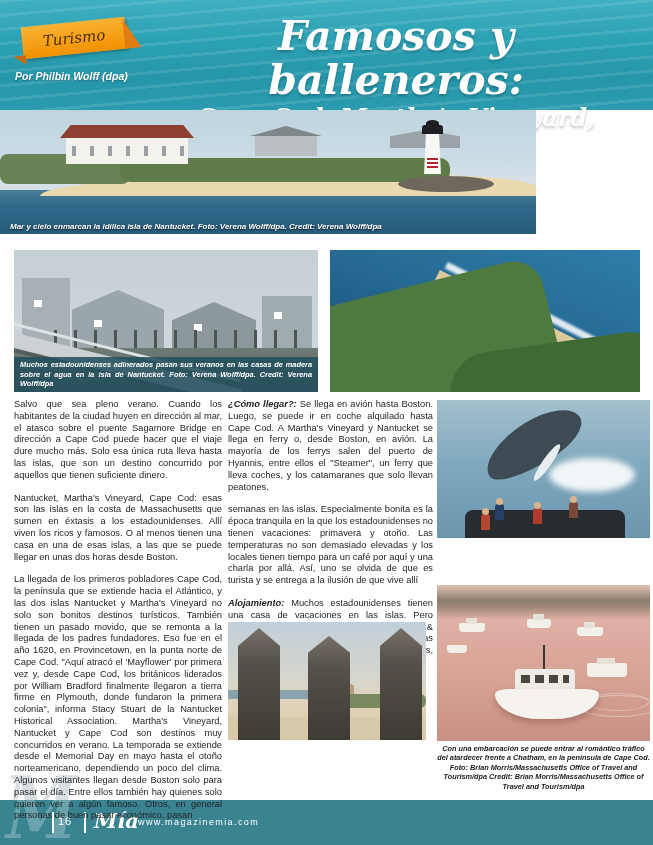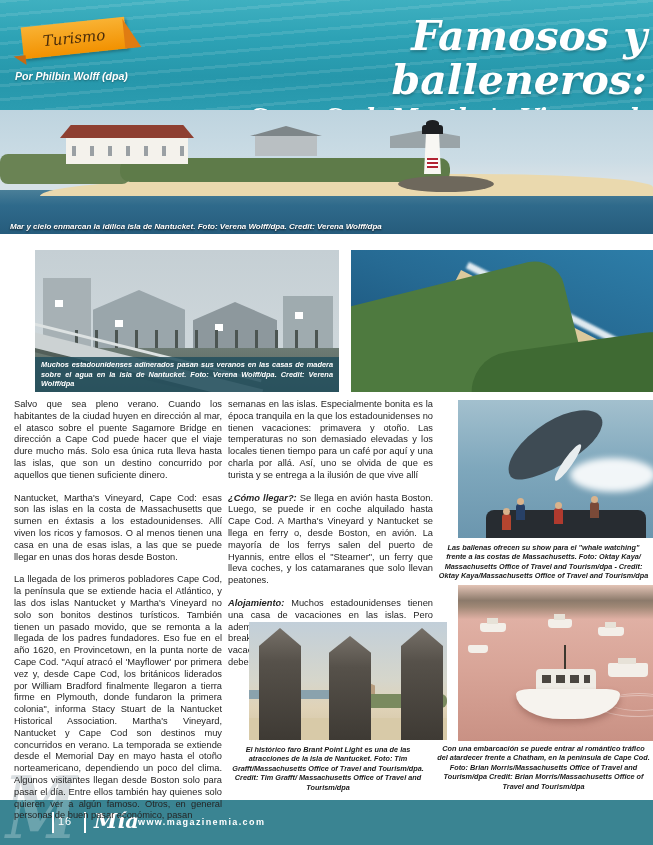--- a/index.html
+++ b/index.html
@@ -15,28 +15,28 @@
     background:linear-gradient(180deg,#f9b233 0%,#f29100 100%);
     transform:rotate(-6deg);display:flex;align-items:center;justify-content:center;
     box-shadow:2px 2px 3px rgba(0,0,0,0.25);}
   .ribbon:before{content:"";position:absolute;right:-14px;top:2px;width:0;height:0;
     border-style:solid;border-width:30px 0 0 16px;border-color:transparent transparent transparent #e07c12;}
   .ribbon:after{content:"";position:absolute;left:-10px;bottom:-6px;width:0;height:0;
     border-style:solid;border-width:0 12px 10px 0;border-color:transparent #c96a10 transparent transparent;}
   .ribbon-label{font-family:"DejaVu Serif",serif;font-style:italic;font-size:15px;color:#4a2c0a;}
   .byline{position:absolute;left:15px;top:70px;color:#ffffff;font-weight:bold;font-style:italic;
     font-size:10.5px;text-shadow:0 1px 2px rgba(0,0,0,0.35);}
-  .title-wrap{position:absolute;left:145px;right:6px;top:14px;text-align:right;color:#ffffff;}
+  .title-wrap{position:absolute;left:145px;right:6px;top:14px;text-align:center;color:#ffffff;}
   .title{font-family:"DejaVu Serif",serif;font-style:italic;font-weight:bold;font-size:41px;
     line-height:44px;text-shadow:0 2px 3px rgba(0,0,0,0.25);}
   .subtitle{font-family:"DejaVu Serif",serif;font-style:italic;font-weight:bold;font-size:24px;
     line-height:28px;margin-top:2px;text-shadow:0 2px 3px rgba(0,0,0,0.25);}
 
   
-  .hero{position:absolute;left:0;top:110px;width:653px;height:124px;overflow:hidden;
+  .hero{position:absolute;left:0;top:110px;width:536px;height:124px;overflow:hidden;
     background:linear-gradient(180deg,#bed4df 0%,#cbdce5 40%,#d6e1e7 55%);}
   .hero-sea{position:absolute;left:0;right:0;bottom:0;height:44px;
     background:linear-gradient(180deg,#4a7f98 0%,#2f6a8b 35%,#265c7c 100%);}
   .hero-beach{position:absolute;left:40px;right:0;bottom:38px;height:22px;background:#ead9ae;
     border-radius:60% 30% 0 0/100% 60% 0 0;}
   .hero-green{position:absolute;left:120px;bottom:52px;width:330px;height:24px;background:#5e7b49;border-radius:10px;}
   .hero-green2{position:absolute;left:0;bottom:50px;width:130px;height:30px;background:#6a8354;border-radius:8px;}
   .hero-building{position:absolute;left:66px;bottom:70px;width:122px;height:26px;background:#f4f2ec;
     background-image:repeating-linear-gradient(90deg,#9aa0a4 0 4px,transparent 4px 18px);
     background-position:6px 8px;background-size:100% 10px;background-repeat:no-repeat;}
@@ -51,21 +51,21 @@
     clip-path:polygon(12% 0,88% 0,100% 100%,0 100%);}
   .hero-lh-flag{position:absolute;left:427px;bottom:66px;width:11px;height:10px;
     background:repeating-linear-gradient(180deg,#b22433 0 2px,#ffffff 2px 4px);}
   .hero-lh-cap{position:absolute;left:422px;bottom:100px;width:21px;height:9px;background:#1d1f22;border-radius:3px 3px 0 0;}
   .hero-lh-dome{position:absolute;left:426px;bottom:108px;width:13px;height:6px;background:#1d1f22;border-radius:50% 50% 0 0;}
   .hero-rocks{position:absolute;left:398px;bottom:42px;width:96px;height:16px;background:#6e685c;border-radius:50%;}
   .hero-cap{position:absolute;left:10px;bottom:3px;right:10px;color:#ffffff;font-size:8px;
     font-style:italic;font-weight:bold;text-shadow:0 1px 2px rgba(0,0,0,0.8);}
 
   
-  .photo{position:absolute;overflow:hidden;margin-left:21px;}
+  .photo{position:absolute;overflow:hidden;}
   .cap-overlay{position:absolute;left:0;right:0;bottom:0;background:rgba(36,80,93,0.88);
     color:#ffffff;font-size:7.4px;line-height:9.6px;font-style:italic;font-weight:bold;
     padding:3px 6px;text-align:justify;}
   .ph-houses{left:14px;top:250px;width:304px;height:142px;background:linear-gradient(180deg,#c5cfd4 0%,#cdd6da 60%);}
   .hw{position:absolute;background:#99a5aa;}
   .hw.h1{left:58px;top:40px;width:92px;height:62px;clip-path:polygon(0 32%,50% 0,100% 32%,100% 100%,0 100%);background:#9aa6ab;}
   .hw.h2{left:158px;top:52px;width:84px;height:52px;clip-path:polygon(0 35%,50% 0,100% 35%,100% 100%,0 100%);background:#8d989d;}
   .hw.h3{left:8px;top:28px;width:48px;height:70px;background:#a7b1b5;}
   .hw.h4{left:248px;top:46px;width:50px;height:56px;background:#9fabaf;}
   .hw-win{position:absolute;background:#ffffff;width:8px;height:7px;}
@@ -162,21 +162,21 @@
     font-weight:bold;font-size:66px;color:rgba(185,195,200,0.55);z-index:0;line-height:60px;}
   .footer{position:absolute;left:0;top:800px;width:653px;height:45px;background:#3a8492;z-index:1;overflow:hidden;}
   .m-white{position:absolute;left:6px;top:-16px;font-family:"DejaVu Serif",serif;font-style:italic;
     font-weight:bold;font-size:64px;color:rgba(255,255,255,0.25);line-height:64px;}
   .foot-bar{position:absolute;top:12px;width:2px;height:21px;background:#ffffff;}
   .fb-a{left:52px;}
   .fb-b{left:84px;}
   .page-num{position:absolute;left:58px;top:15px;color:#ffffff;font-size:11px;letter-spacing:1px;}
   .brand{position:absolute;left:94px;top:8px;color:#ffffff;font-family:"DejaVu Serif",serif;
     font-style:italic;font-weight:bold;font-size:21px;}
-  .site-url{position:absolute;left:138px;top:17px;color:#ffffff;font-size:9px;letter-spacing:1.4px;font-weight:bold;}
+  .site-url{position:absolute;left:138px;top:17px;color:#ffffff;font-size:9px;letter-spacing:1.4px;font-weight:normal;}
   .z2{z-index:2;position:absolute;}
 </style>
 </head>
 <body>
 
 <div class="page">
 
   <div class="header">
     <div class="streaks"></div>
     <div class="ribbon">
@@ -230,22 +230,22 @@
     <div class="beach-green2"></div>
   </div>
 
   <div class="body-col col1 z2">
     <p>Salvo que sea pleno verano. Cuando los habitantes de la ciudad huyen en dirección al mar, el atasco sobre el puente Sagamore Bridge en dirección a Cape Cod puede hacer que el viaje dure mucho más. Solo esa única ruta lleva hasta las islas, que son un destino concurrido por aquellos que tienen suficiente dinero.</p>
     <p>Nantucket, Martha's Vineyard, Cape Cod: esas son las islas en la costa de Massachusetts que sumen en éxtasis a los estadounidenses. Allí viven los ricos y famosos. O al menos tienen una casa en una de esas islas, a las que se puede llegar en unas dos horas desde Boston.</p>
     <p>La llegada de los primeros pobladores Cape Cod, la península que se extiende hacia el Atlántico, y las dos islas Nantucket y Martha's Vineyard no solo son bonitos destinos turísticos. También tienen un pasado movido, que se remonta a la llegada de los padres fundadores. Eso fue en el año 1620, en Provincetown, en la punta norte de Cape Cod. "Aquí atracó el 'Mayflower' por primera vez y, desde Cape Cod, los británicos liderados por William Bradford finalmente llegaron a tierra firme en Plymouth, donde fundaron la primera colonia", informa Stacy Stuart de la Nantucket Historical Association. Martha's Vineyard, Nantucket y Cape Cod son destinos muy concurridos en verano. La temporada se extiende desde el Memorial Day en mayo hasta el otoño norteamericano, dependiendo un poco del clima. Algunos visitantes llegan desde Boston solo para pasar el día. Entre ellos también hay quienes solo quieren ver a algún famoso. Otros, en general personas de buen pasar económico, pasan</p>
   </div>
 
   <div class="body-col col2">
+    <p><span class="lead">¿Cómo llegar?:</span><span> Se llega en avión hasta Boston. Luego, se puede ir en coche alquilado hasta Cape Cod. A Martha's Vineyard y Nantucket se llega en ferry o, desde Boston, en avión. La mayoría de los ferrys salen del puerto de Hyannis, entre ellos el "Steamer", un ferry que lleva coches, y los catamaranes que solo llevan peatones.</span></p>
     <p>semanas en las islas. Especialmente bonita es la época tranquila en la que los estadounidenses no tienen vacaciones: primavera y otoño. Las temperaturas no son demasiado elevadas y los locales tienen tiempo para un café por aquí y una charla por allá. Así, uno se olvida de que es turista y se entrega a la ilusión de que vive allí</p>
-    <p><span class="lead">¿Cómo llegar?:</span><span> Se llega en avión hasta Boston. Luego, se puede ir en coche alquilado hasta Cape Cod. A Martha's Vineyard y Nantucket se llega en ferry o, desde Boston, en avión. La mayoría de los ferrys salen del puerto de Hyannis, entre ellos el "Steamer", un ferry que lleva coches, y los catamaranes que solo llevan peatones.</span></p>
     <p><span class="lead">Alojamiento:</span><span> Muchos estadounidenses tienen una casa de vacaciones en las islas. Pero además hay suficientes hoteles y bed &amp; breakfasts. Quien quiera viajar durante las vacaciones de verano de los estadounidenses, debe reservar con tiempo.</span></p>
   </div>
 
   <div class="photo ph-whale">
     <div class="whale"></div>
     <div class="whale-fin"></div>
     <div class="splash"></div>
     <div class="wboat"></div>
     <div class="person pe1">
         <div class="head"></div>
@@ -253,34 +253,32 @@
     <div class="person pe2">
         <div class="head"></div>
       </div>
     <div class="person pe3">
         <div class="head"></div>
       </div>
     <div class="person pe4">
         <div class="head"></div>
       </div>
   </div>
-  <div class="cap-under cap-whale">Las ballenas ofrecen su show para el "whale watching" frente a las costas de Massachusetts. Foto: Oktay Kaya/ Massachusetts Office of Travel and Tourism/dpa - Credit: Oktay Kaya/Massachusetts Office of Travel and Tourism/dpa</div>
 
   <div class="photo ph-lh">
     <div class="lh-sea"></div>
     <div class="lh-grass"></div>
     <div class="lh-sand"></div>
     <div class="lh-house"></div>
     <div class="lh-tower"></div>
     <div class="lh-cap"></div>
     <div class="post p1"></div>
     <div class="post p2"></div>
     <div class="post p3"></div>
   </div>
-  <div class="cap-under cap-lh">El histórico faro Brant Point Light es una de las atracciones de la isla de Nantucket. Foto: Tim Grafft/Massachusetts Office of Travel and Tourism/dpa. Credit: Tim Grafft/ Massachusetts Office of Travel and Tourism/dpa</div>
 
   <div class="photo ph-boats">
     <div class="fboat fb1">
         <div class="cab"></div>
       </div>
     <div class="fboat fb2">
         <div class="cab"></div>
       </div>
     <div class="fboat fb3">
         <div class="cab"></div>

